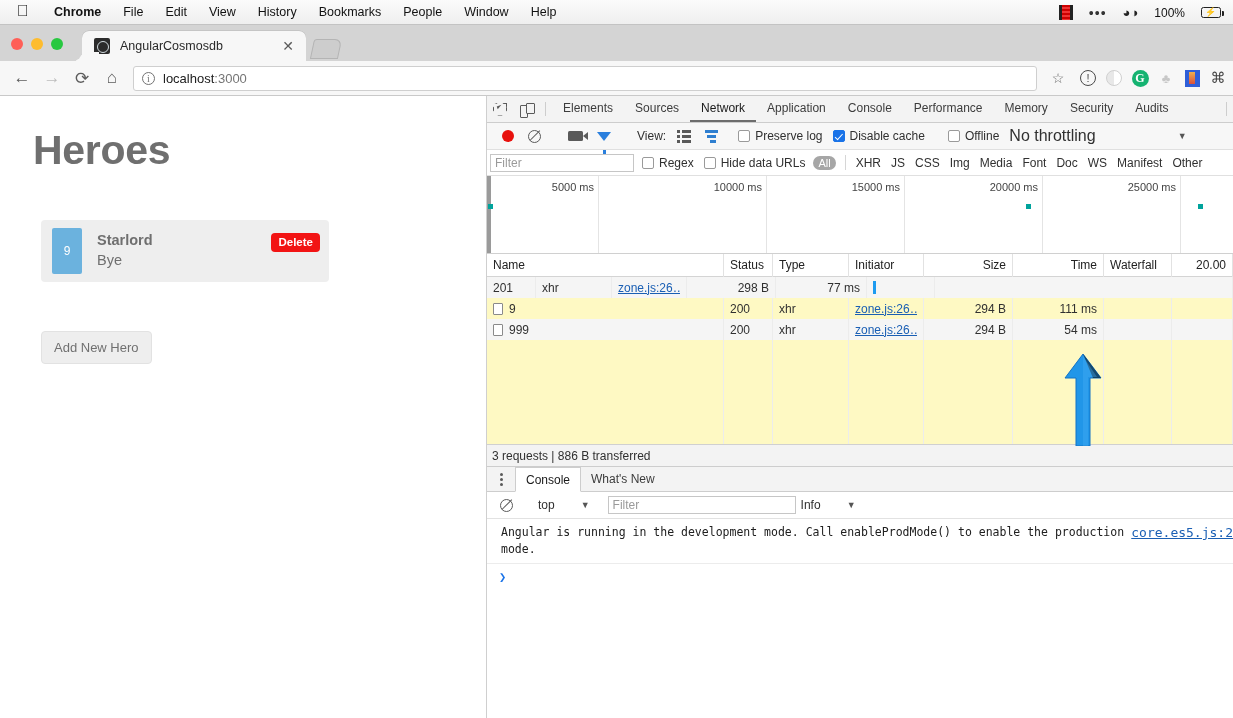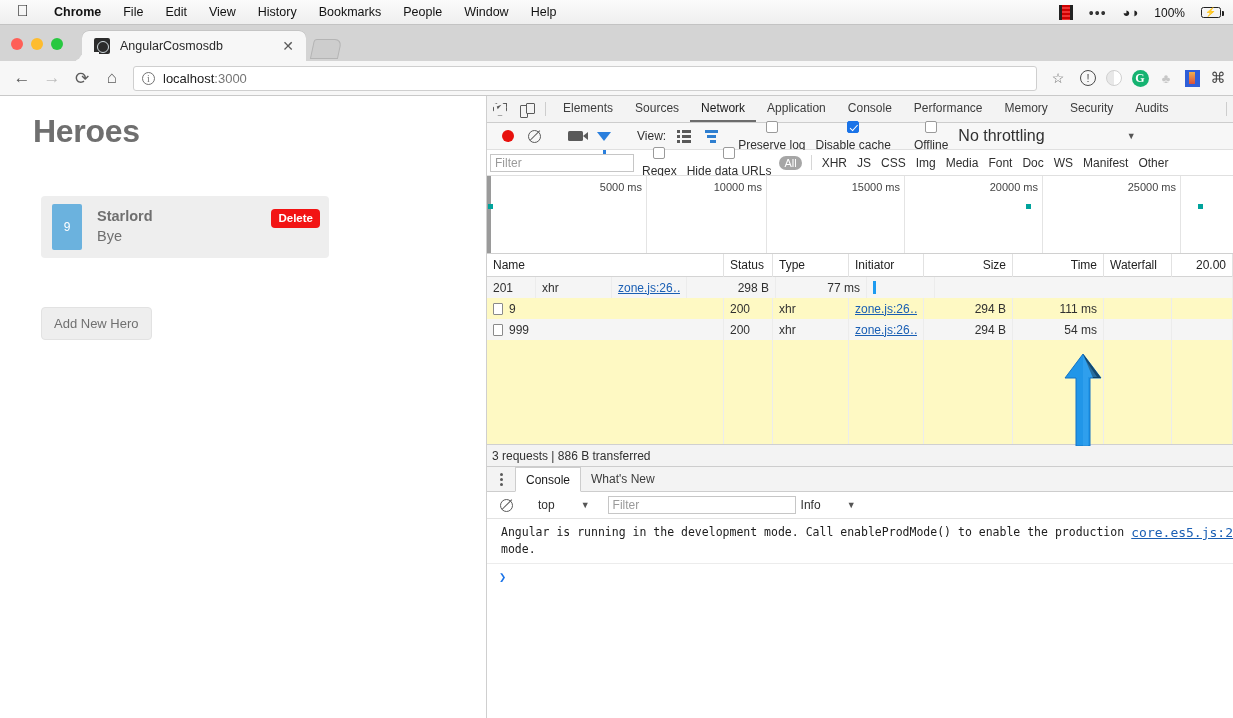--- a/index.html
+++ b/index.html
@@ -147,22 +147,22 @@
     background: linear-gradient(#f0b04a,#d94f3d);
   }
   .ic-last { font-size: 15px; color: #444; }
 
   
   .viewport {
     position: absolute; top: 96px; left: 0; width: 487px; height: 622px;
     background: #fff; border-right: 1px solid #cfcfcf; overflow: hidden;
   }
   .heroes-title {
-    font-size: 32px; font-weight: bold; color: #6f6f6f;
-    margin: 17px 0 0 33px; letter-spacing: -0.3px;
+    font-size: 41px; font-weight: bold; color: #6f6f6f;
+    margin: 31px 0 0 33px; letter-spacing: -0.3px;
   }
   .hero-card {
     margin: 46px 0 0 41px; width: 288px; height: 62px;
     background: #eeeeee; border-radius: 4px;
     display: flex; align-items: center; position: relative;
   }
   .hero-badge {
     width: 30px; height: 46px; background: #6bb2de; color: #fff;
     font-size: 12px; display:flex; align-items:center; justify-content:center;
     margin-left: 11px; border-radius: 2px; flex: none;
@@ -254,21 +254,21 @@
   .viewicon-wf i:nth-child(2){width:9px;margin-left:2px;}
   .viewicon-wf i:nth-child(3){width:6px;margin-left:5px;}
   .cbox {
     width:12px;height:12px;border:1.3px solid #9a9a9a;border-radius:2px;background:#fff;flex:none;
   }
   .cbox.checked { background:#1a73e8; border-color:#1a73e8; position:relative; }
   .cbox.checked:after{
     content:"";position:absolute;left:3.5px;top:1px;width:3px;height:6.5px;
     border:solid #fff;border-width:0 1.6px 1.6px 0;transform:rotate(42deg);
   }
-  .chk-wrap { display:flex; align-items:center; gap:5px; margin-right:10px; font-size:12px;flex-direction:column;}
+  .chk-wrap { display:flex; align-items:center; gap:5px; margin-right:10px; font-size:12px;}
   .throttle { font-size:16px; color:#303030; margin-left:0;}
   .caret { font-size:9px; color:#555; }
 
   .dt-filterbar {
     height: 26px; border-bottom: 1px solid #e0e0e0; background:#fff;
     display:flex; align-items:center; padding-left:3px; flex:none;
   }
   .filter-input {
     width: 144px; height: 18px; border:1px solid #c6c6c6; background:#fff;
     font-size:12px; color:#9a9a9a; padding: 0 4px; display:flex; align-items:center;
@@ -554,21 +554,21 @@
       <div class="rtype">Media</div>
       <div class="rtype">Font</div>
       <div class="rtype">Doc</div>
       <div class="rtype">WS</div>
       <div class="rtype">Manifest</div>
       <div class="rtype">Other</div>
     </div>
 
     <div class="overview">
       <div class="ov-handle"></div>
-      <div class="ov-tick" style="left:0;width:160px;">
+      <div class="ov-tick" style="left:0;width:112px;">
         <span>5000 ms</span>
       </div>
       <div class="ov-tick" style="left:141px;width:139px;">
         <span>10000 ms</span>
       </div>
       <div class="ov-tick" style="left:280px;width:138px;">
         <span>15000 ms</span>
       </div>
       <div class="ov-tick" style="left:418px;width:138px;">
         <span>20000 ms</span>

